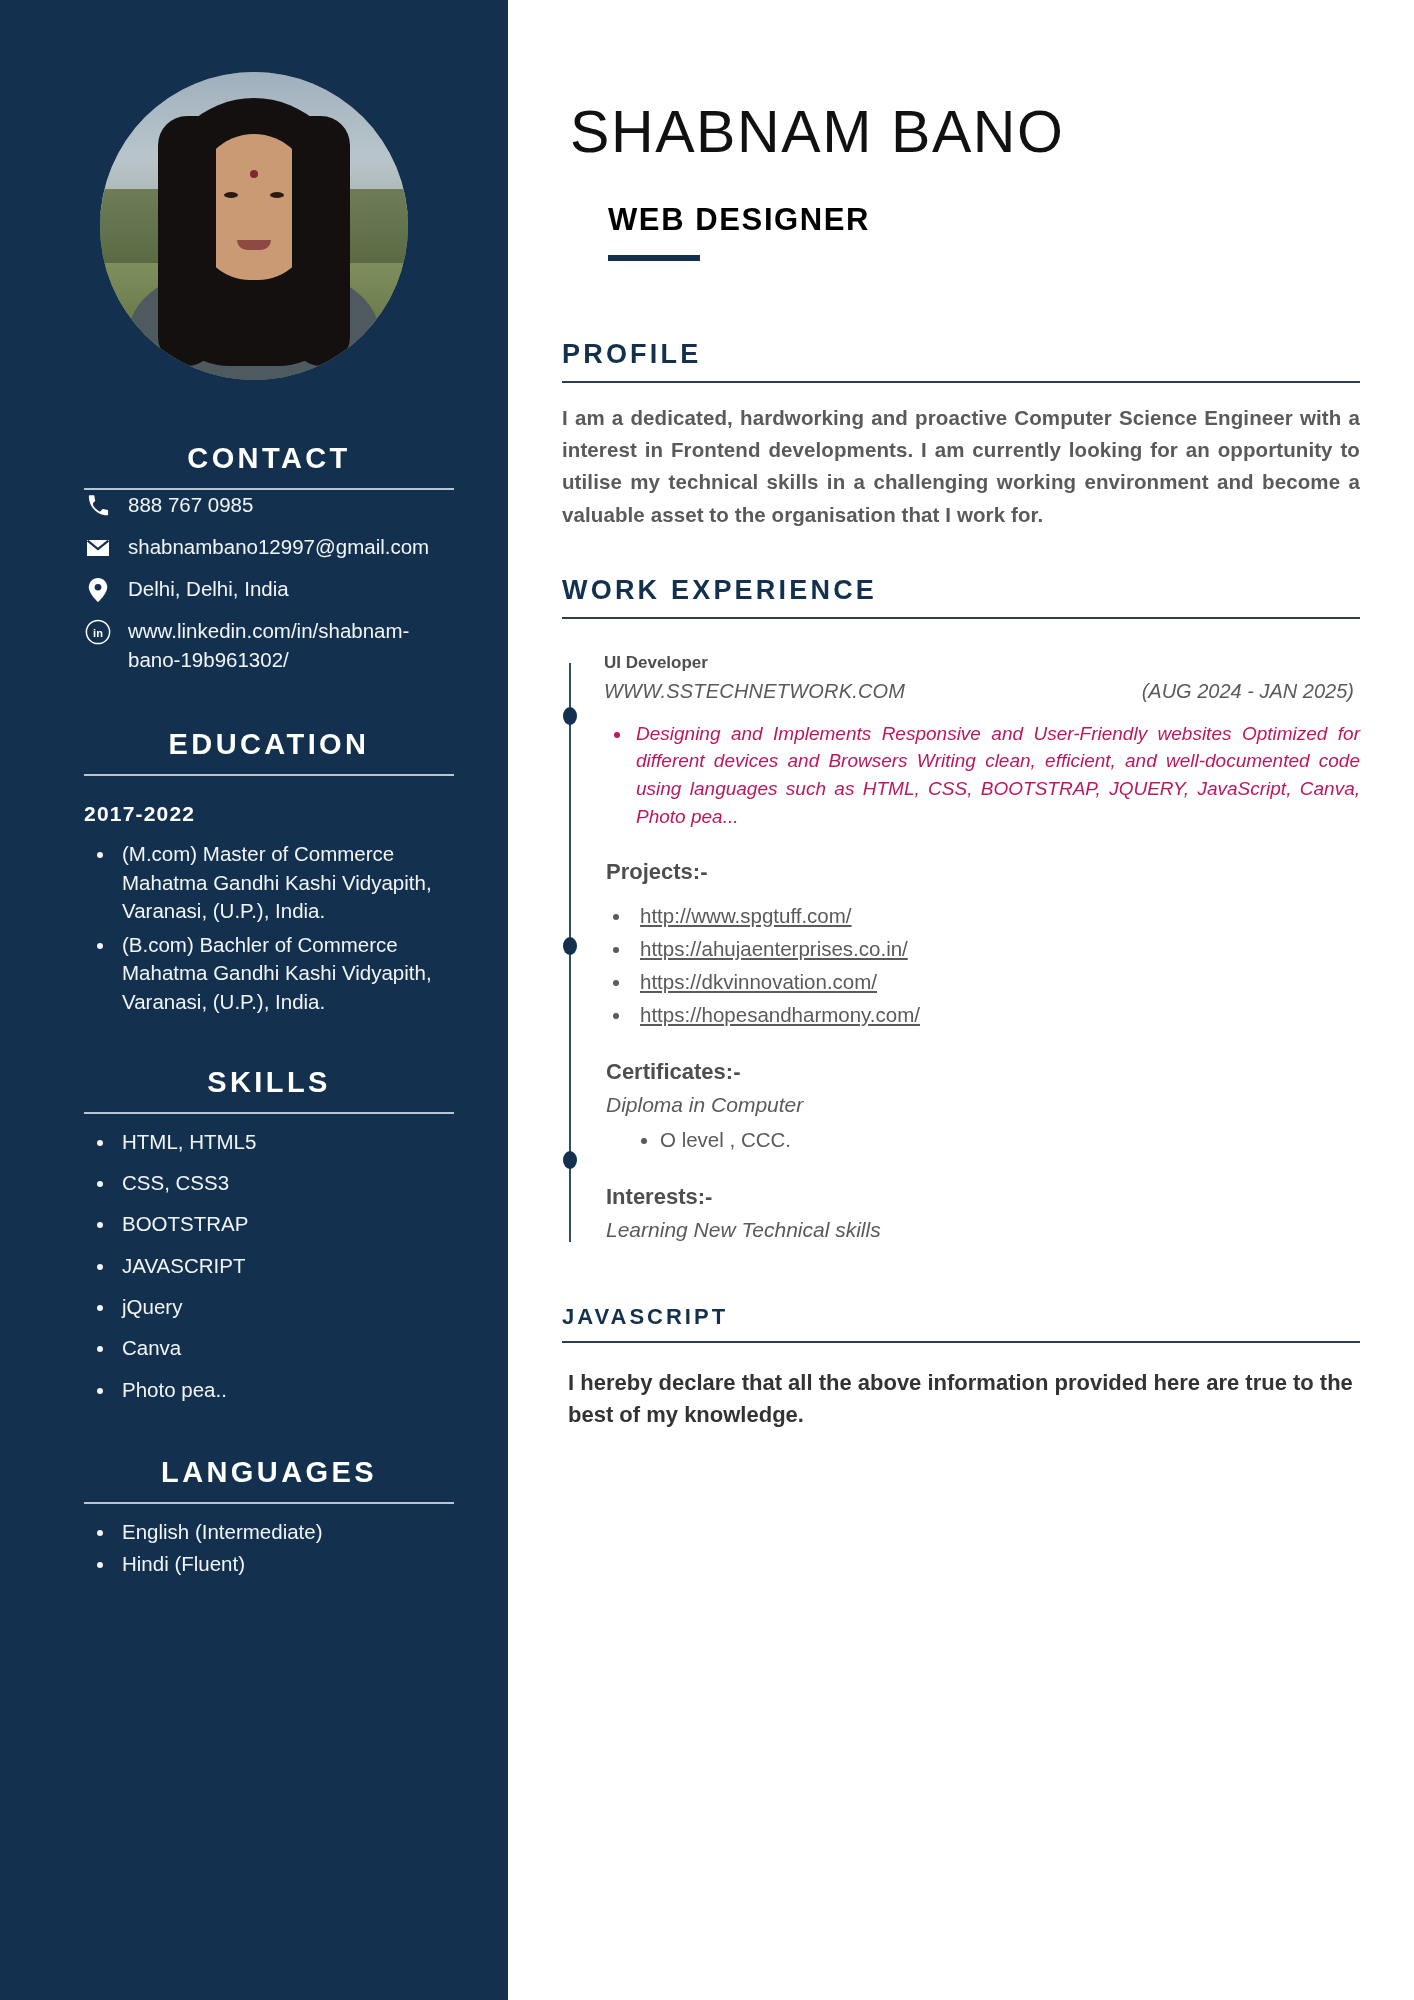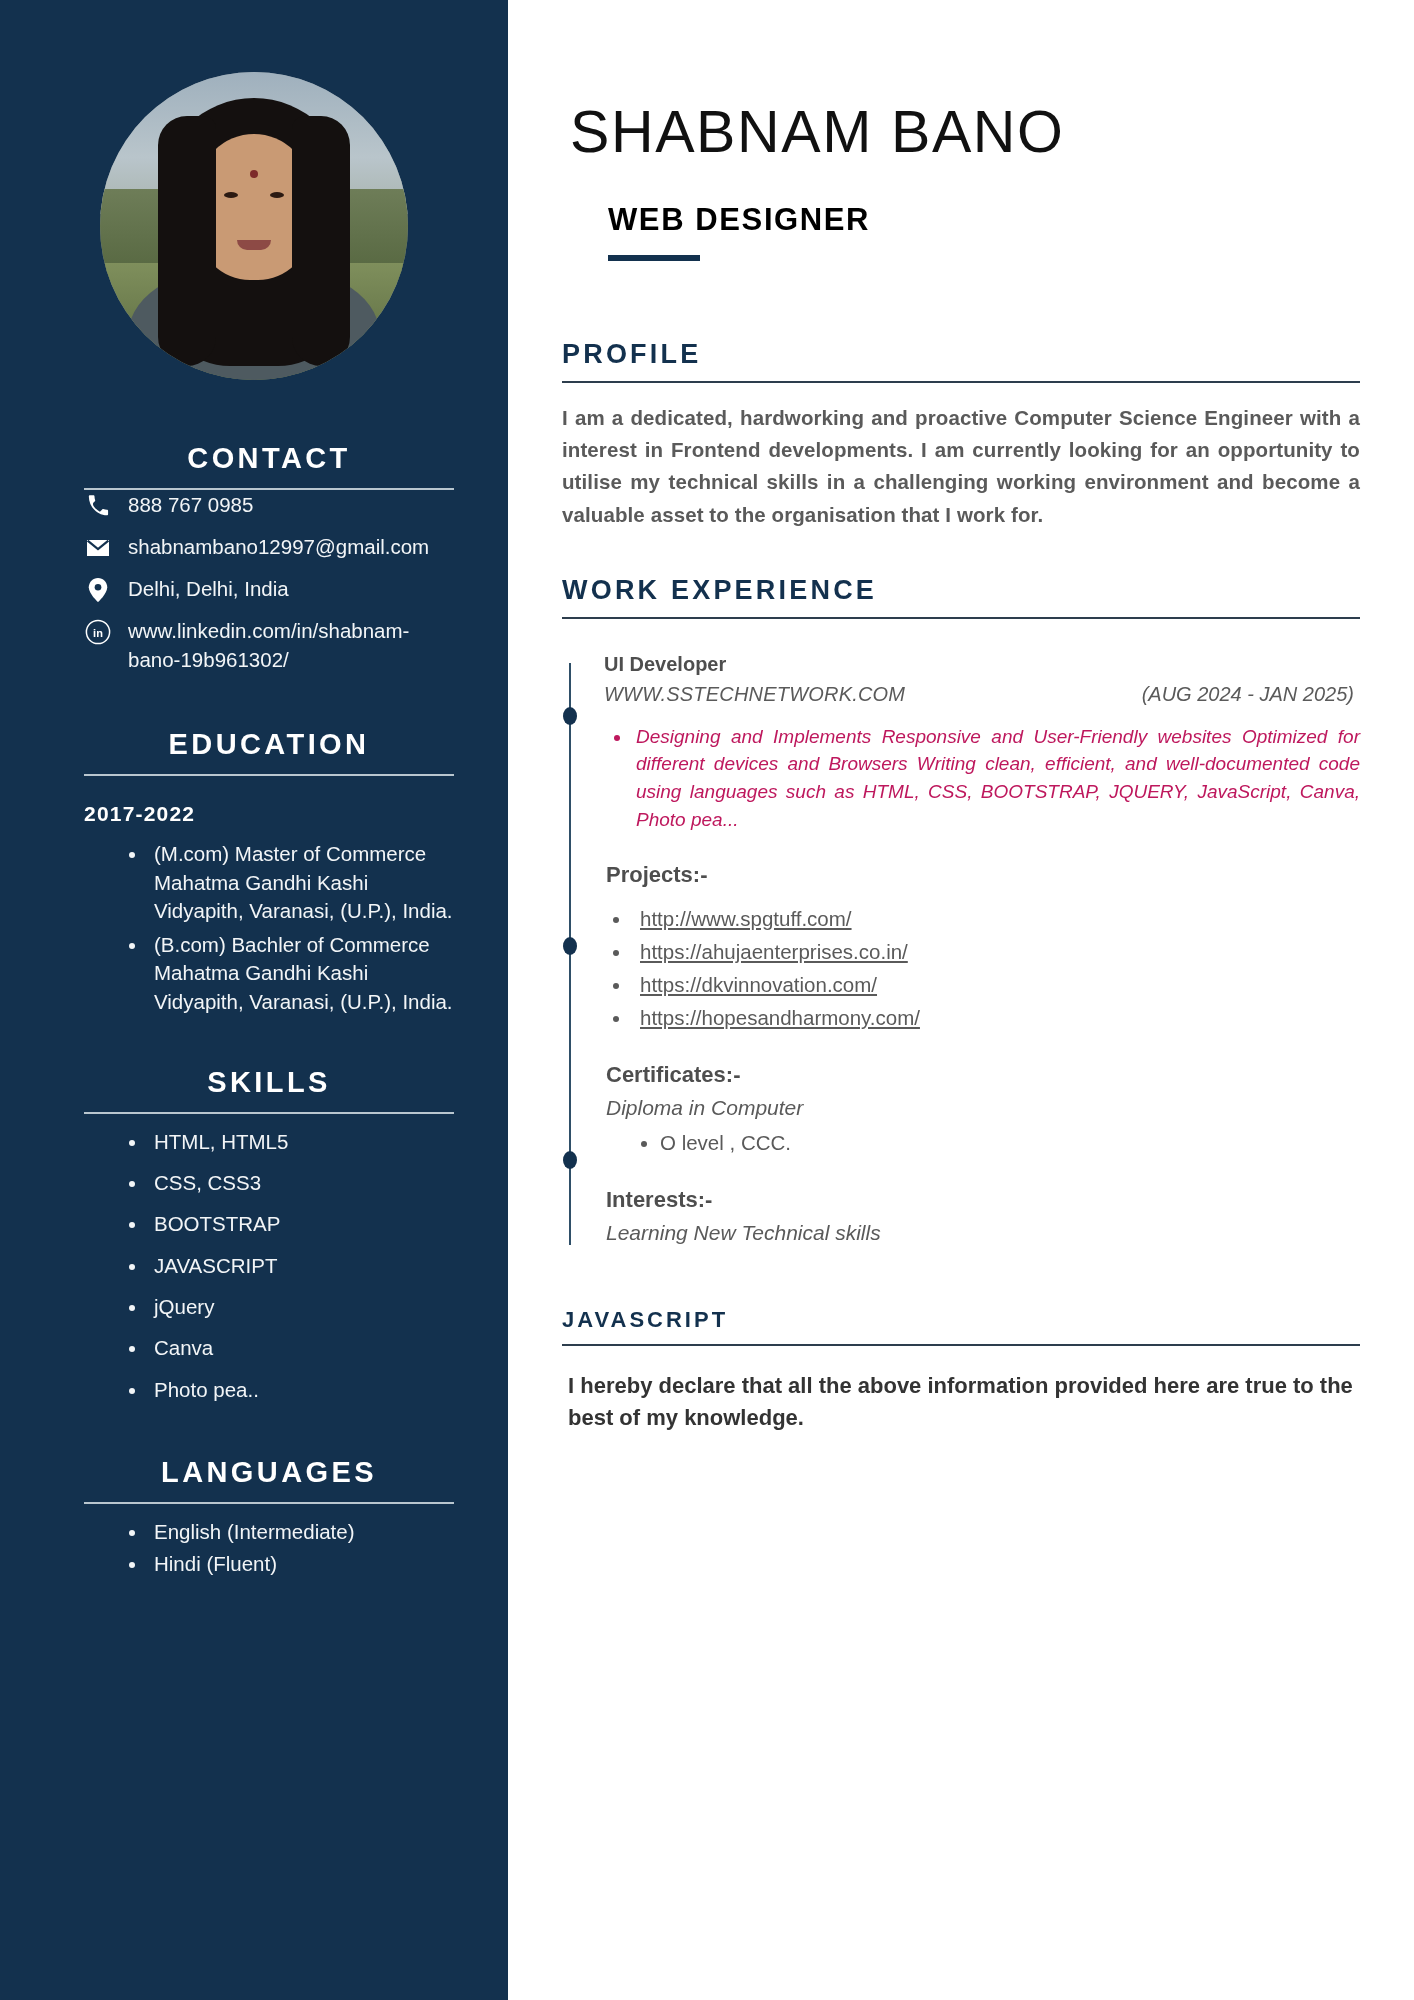--- a/index.html
+++ b/index.html
@@ -147,21 +147,20 @@
     padding-left: 32px;
     list-style: disc;
   }
   ul.side-ul li {
     font-size: 20.5px;
     line-height: 1.38;
     font-weight: 300;
     color: #f2f5f7;
     margin-bottom: 6px;
     padding-left: 6px;
-    margin-left: 32px;
   }
   ul.skills-ul li { margin-bottom: 13px; }
   ul.lang-ul li { margin-bottom: 4px; }
 
   
   .main {
     flex: 1;
     background: #ffffff;
     padding: 0 54px 0 54px;
     position: relative;
@@ -233,21 +232,21 @@
   }
   .tl-dot {
     position: absolute;
     left: 1px;
     width: 14px; height: 18px;
     border-radius: 50%;
     background: #13314e;
   }
 
   .job-title {
-    font-size: 20px;
+    font-size: 17px;
     font-weight: 700;
     color: #4e4e4e;
     margin-left: 8px;
   }
   .job-row {
     display: flex;
     justify-content: space-between;
     align-items: baseline;
     margin-top: 7px;
     margin-left: 8px;

